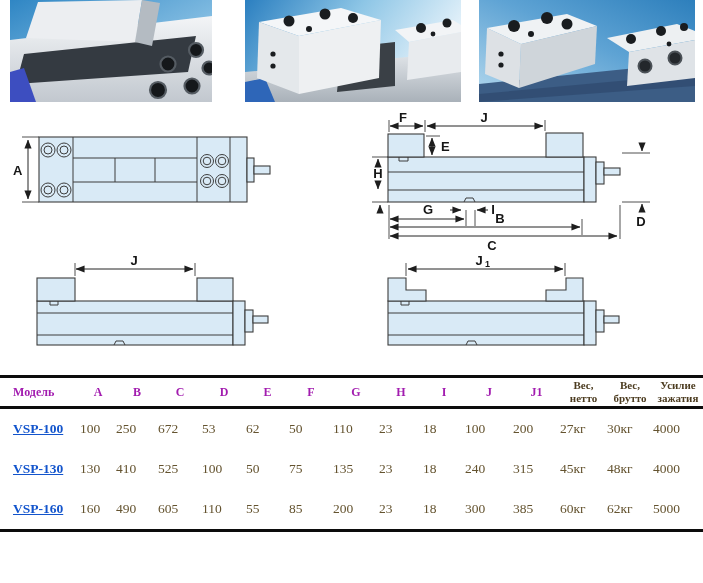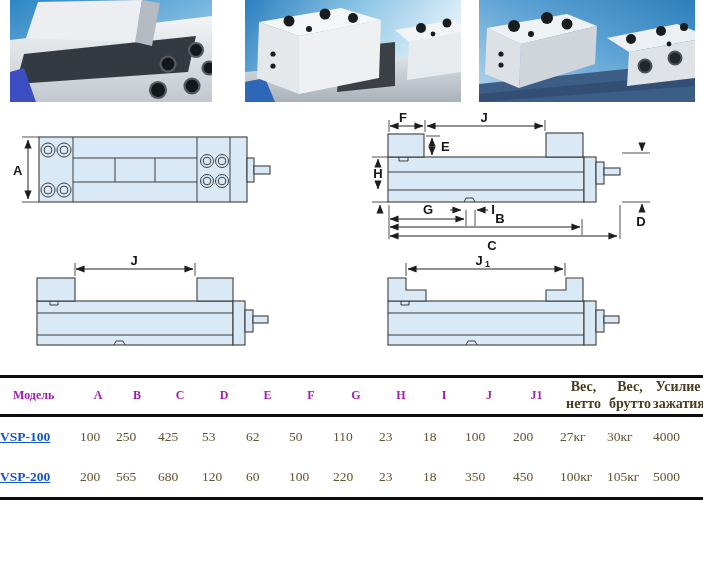--- a/index.html
+++ b/index.html
@@ -25,26 +25,26 @@
     position:absolute;top:375px;left:0;width:703px;
     border-collapse:collapse;table-layout:fixed;
     font-family:"Liberation Serif",serif;
   }
   table.spec th{
     border-top:3px solid #0c0c0c;border-bottom:3px solid #0c0c0c;
     font-weight:bold;color:#a21caf;font-size:12px;height:24px;
     text-align:center;vertical-align:middle;padding:1px 0;
   }
   table.spec th.model-col{text-align:left;padding-left:13px;}
-  table.spec th.small{font-size:14px;line-height:1.2;white-space:pre-line;color:#4c3c20;}
+  table.spec th.small{font-size:11px;line-height:1.2;white-space:pre-line;color:#4c3c20;}
   table.spec td{
     text-align:left;vertical-align:middle;height:40px;
     font-size:13.5px;color:#64532f;padding:0;
   }
-  table.spec td.model-col{text-align:left;}
+  table.spec td.model-col{text-align:left;padding-left:13px;}
   table.spec tbody tr:last-child td{border-bottom:3px solid #0c0c0c;}
   .model-link{color:#1254cc;font-weight:bold;text-decoration:underline;font-size:13.5px;cursor:pointer;}
 </style>
 </head>
 <body>
 
 <div>
 
   <svg id="photo1" class="photo" viewBox="0 0 202 102">
     <defs>
@@ -314,44 +314,61 @@
 брутто</th>
       <th class="small">Усилие
 зажатия</th>
     </tr>
   </thead>
   <tbody>
     <tr>
       <td class="model-col"><span class="model-link">VSP-100</span></td>
       <td>100</td>
       <td>250</td>
-      <td>425</td>
+      <td>672</td>
       <td>53</td>
       <td>62</td>
       <td>50</td>
       <td>110</td>
       <td>23</td>
       <td>18</td>
       <td>100</td>
       <td>200</td>
       <td>27кг</td>
       <td>30кг</td>
       <td>4000</td>
     </tr>
     <tr>
-      <td class="model-col"><span class="model-link">VSP-200</span></td>
-      <td>200</td>
-      <td>565</td>
-      <td>680</td>
-      <td>120</td>
-      <td>60</td>
+      <td class="model-col"><span class="model-link">VSP-130</span></td>
+      <td>130</td>
+      <td>410</td>
+      <td>525</td>
       <td>100</td>
-      <td>220</td>
+      <td>50</td>
+      <td>75</td>
+      <td>135</td>
       <td>23</td>
       <td>18</td>
-      <td>350</td>
-      <td>450</td>
-      <td>100кг</td>
-      <td>105кг</td>
+      <td>240</td>
+      <td>315</td>
+      <td>45кг</td>
+      <td>48кг</td>
+      <td>4000</td>
+    </tr>
+    <tr>
+      <td class="model-col"><span class="model-link">VSP-160</span></td>
+      <td>160</td>
+      <td>490</td>
+      <td>605</td>
+      <td>110</td>
+      <td>55</td>
+      <td>85</td>
+      <td>200</td>
+      <td>23</td>
+      <td>18</td>
+      <td>300</td>
+      <td>385</td>
+      <td>60кг</td>
+      <td>62кг</td>
       <td>5000</td>
     </tr>
   </tbody>
 </table>
 
 </body></html>

